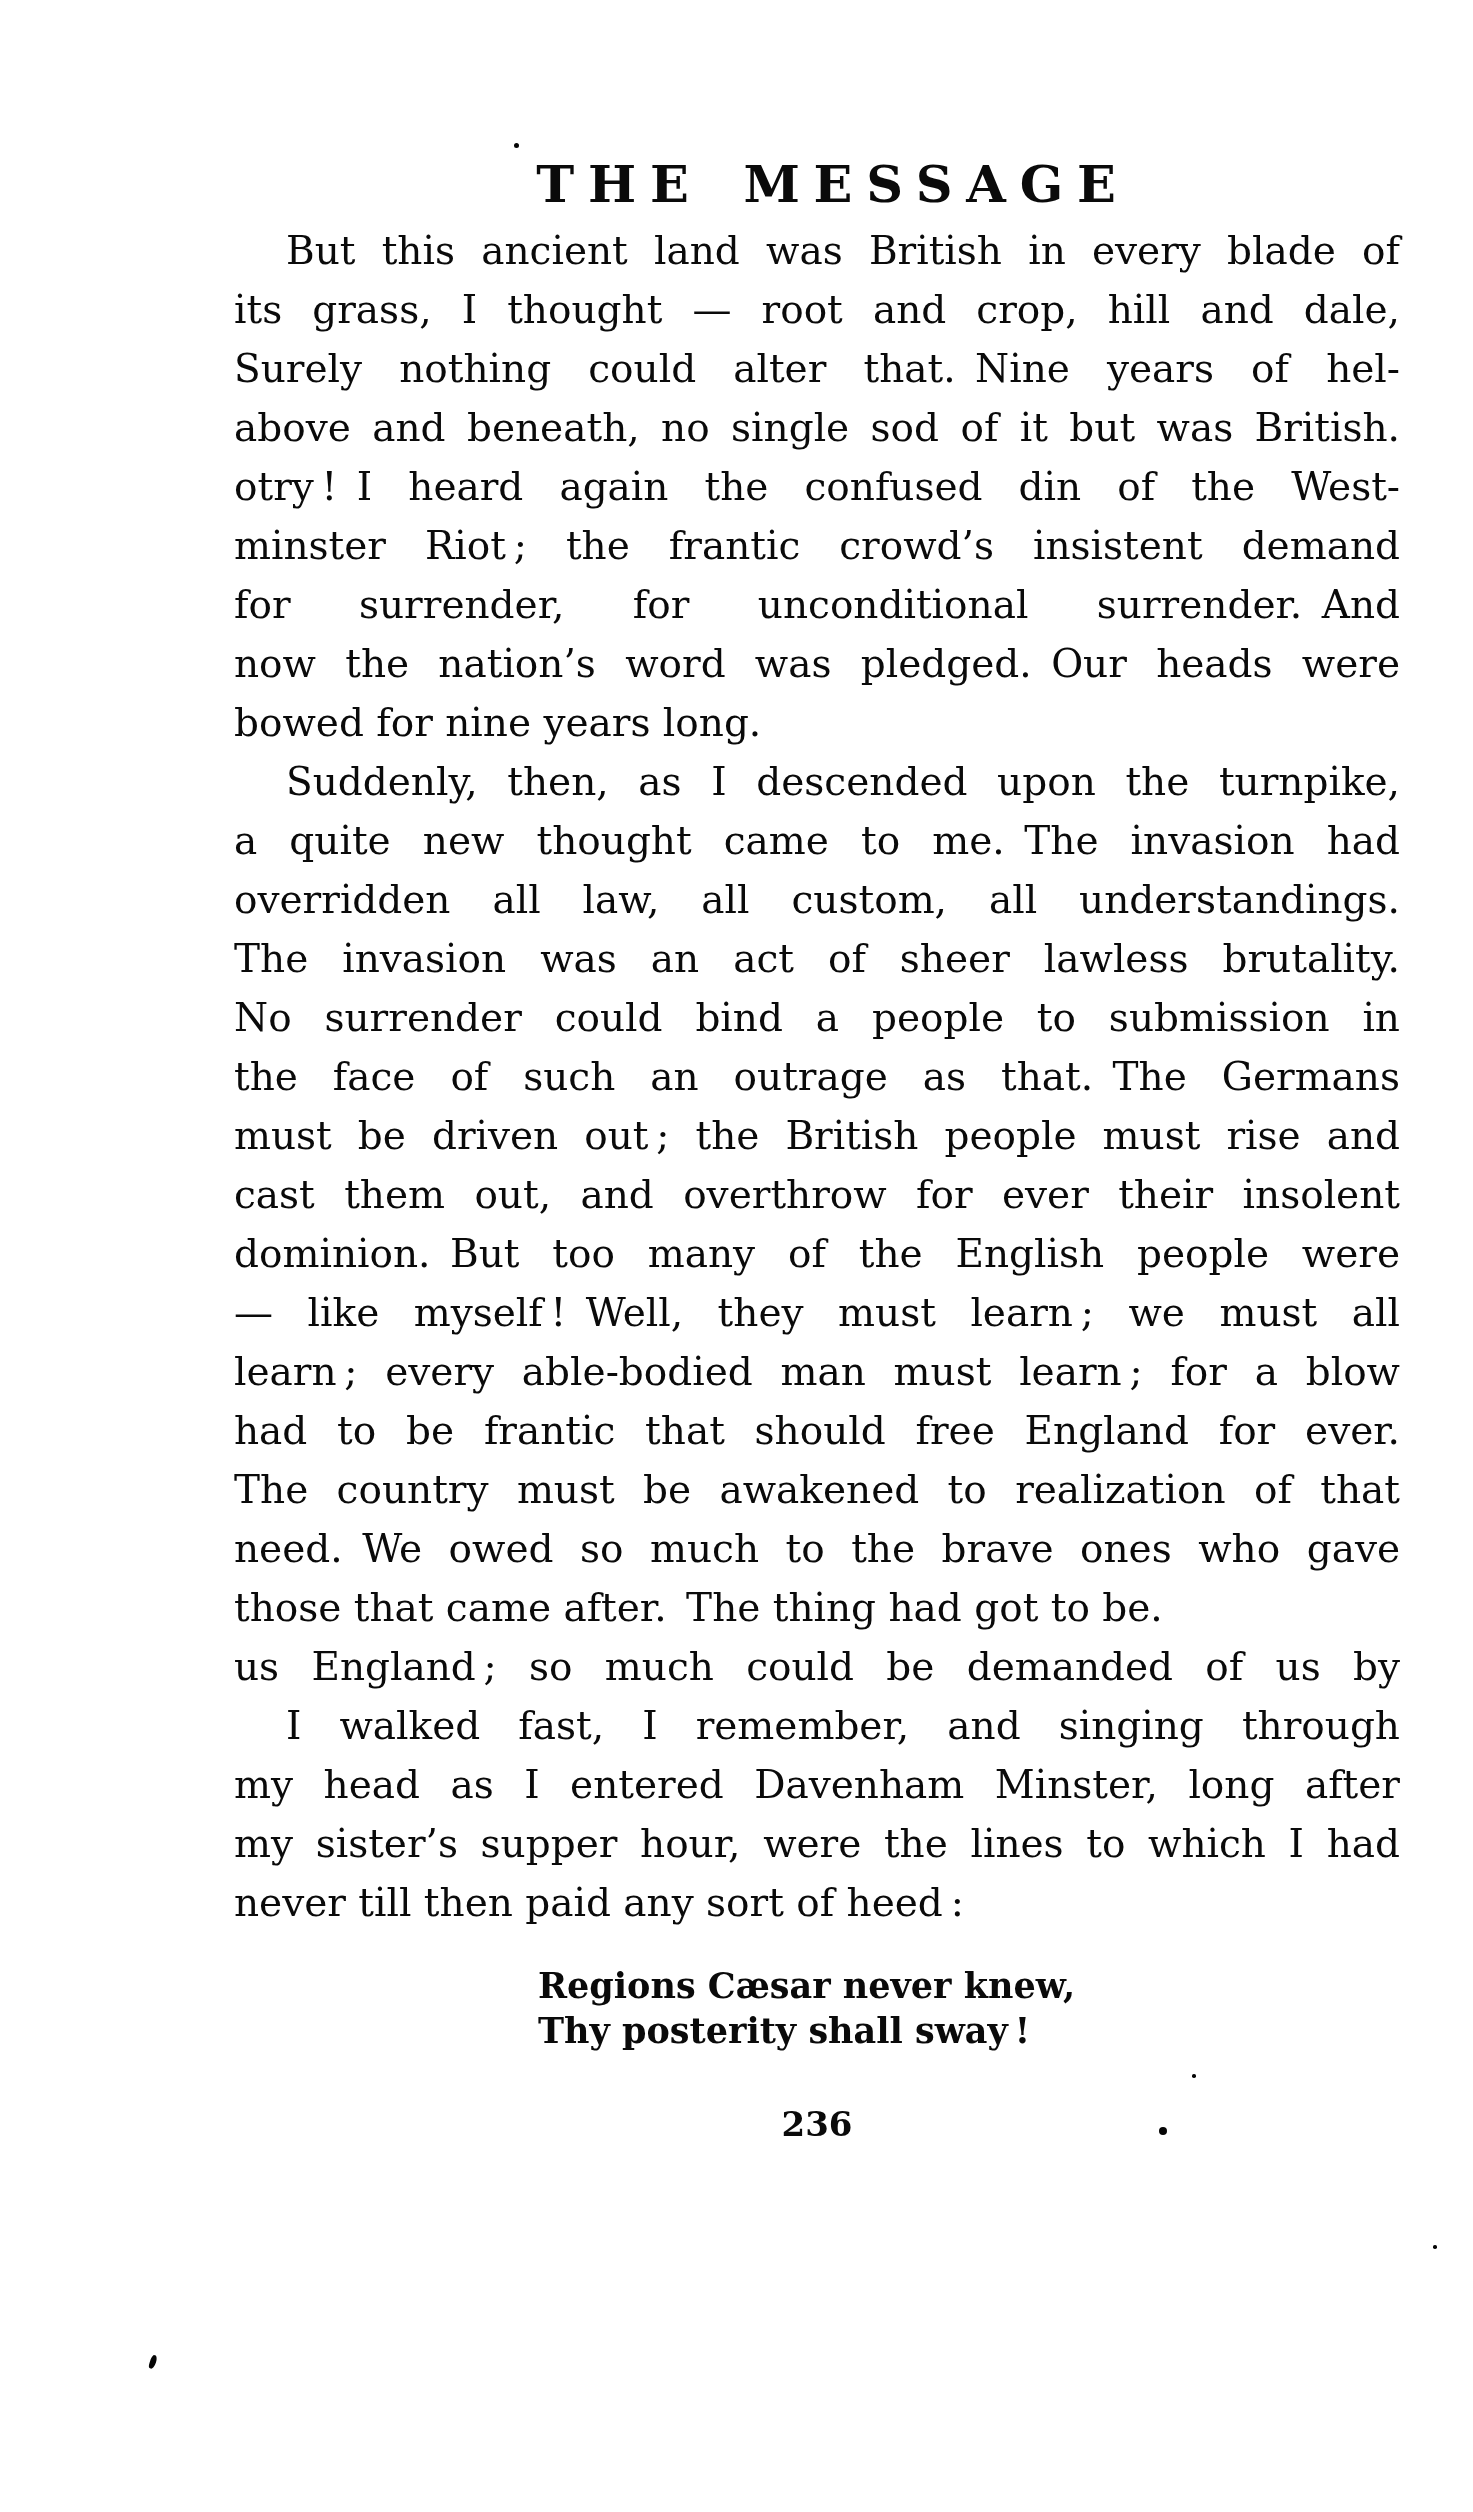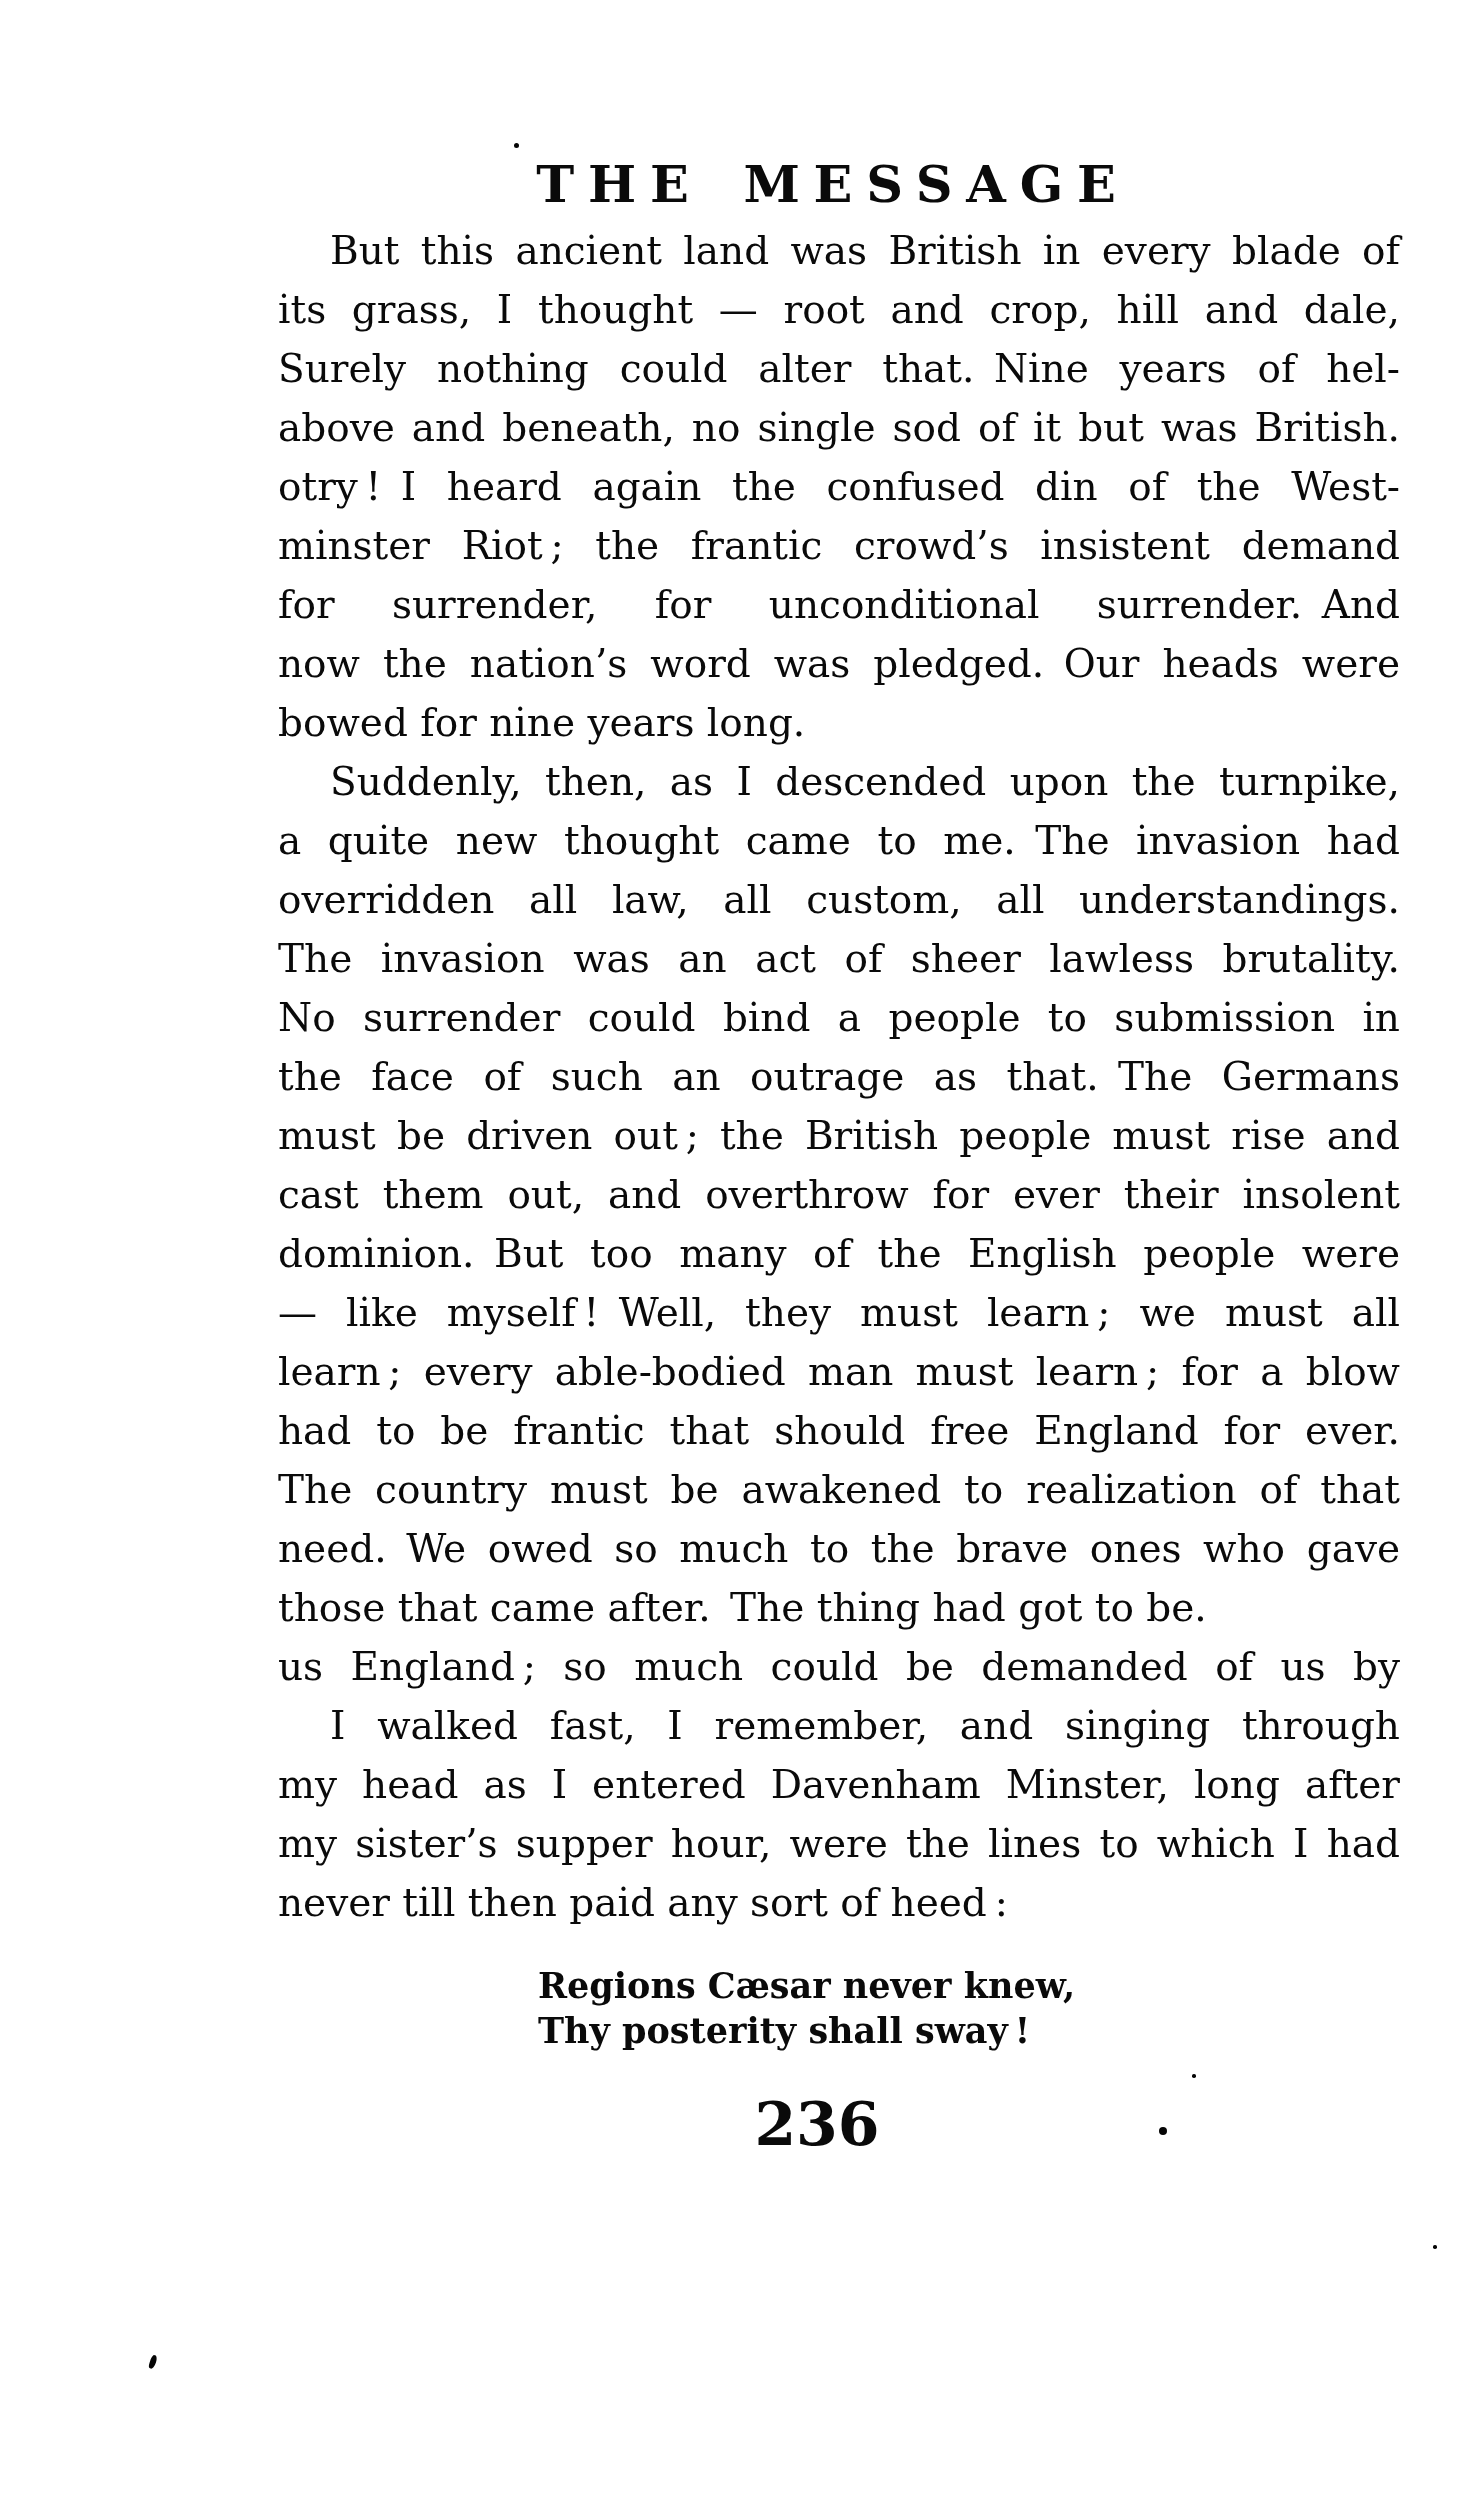--- a/index.html
+++ b/index.html
@@ -28,41 +28,40 @@
   .body-text {
     position: absolute;
     left: 234px; top: 221px; width: 1166px;
     font-size: 39px;
     line-height: 59px;
   }
   .line {
     text-align: justify;
     text-align-last: justify;
     text-justify: inter-word;
-    margin-left: 44px;
   }
   .line.last {
     text-align: left;
     text-align-last: left;
   }
   .line.indent { text-indent: 52px; }
 
   .poem {
     position: absolute;
     left: 538px; top: 1963px;
     font-size: 35px; font-weight: 700;
     line-height: 45px;
     white-space: nowrap;
   }
 
   .page-number {
     position: absolute;
     left: 234px; top: 2099px; width: 1166px;
     text-align: center;
-    font-size: 60px; font-weight: 700;
+    font-size: 34px; font-weight: 700;
     line-height: 51px;
   }
 
   .speck {
     position: absolute;
     background: #050505;
   }
   .speck.round { border-radius: 50%; }
   .speck.comma { border-radius: 45% 55% 60% 40%; transform: rotate(18deg); }
 </style>

